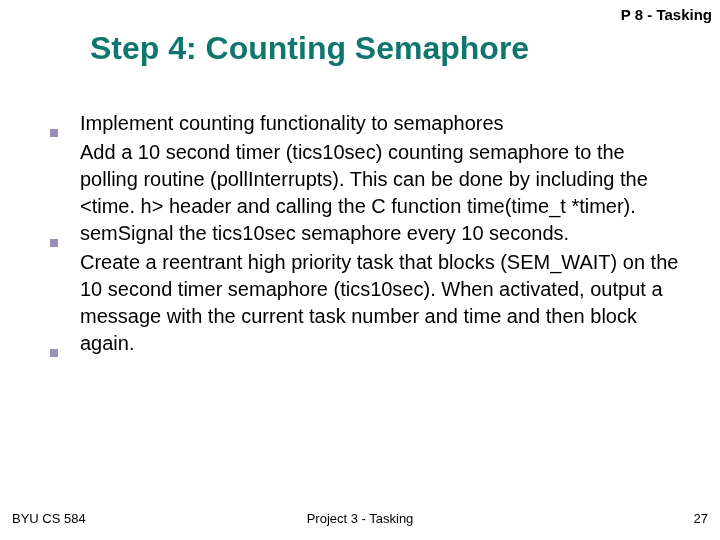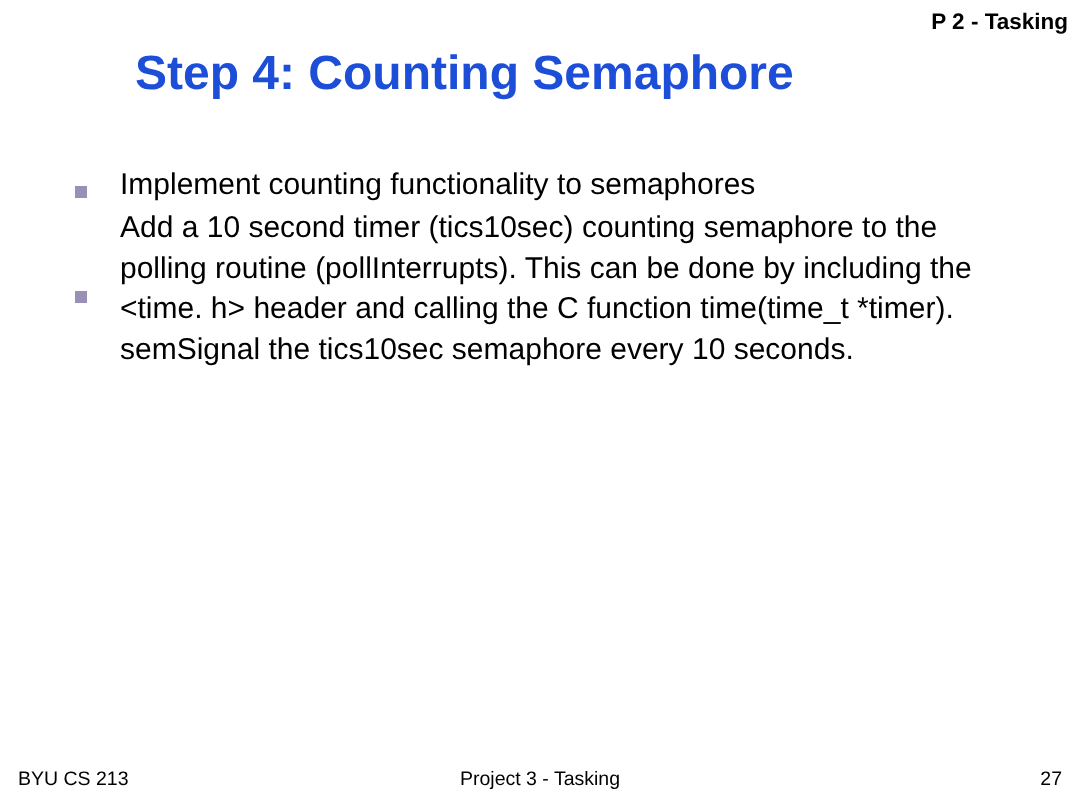--- a/index.html
+++ b/index.html
@@ -18,31 +18,31 @@
     font-weight: bold;
     font-size: 15px;
     color: #000;
   }
   .title {
     position: absolute;
     top: 30px;
     left: 90px;
     font-weight: bold;
     font-size: 32px;
-    color: #1d4ed8;
+    color: #0f766e;
   }
   .content {
     position: absolute;
     top: 110px;
     left: 50px;
     right: 40px;
   }
   .bullet-item {
     display: flex;
-    align-items: center;
+    align-items: flex-end;
     margin-bottom: 2px;
   }
   .bullet-marker {
     width: 8px;
     height: 8px;
     background: #9a8fb5;
     flex-shrink: 0;
     margin-top: 9px;
     margin-right: 22px;
   }
@@ -72,32 +72,36 @@
   }
   .footer-right {
     position: absolute;
     right: 12px;
     bottom: 0;
   }
 </style>
 </head>
 <body>
 
-<div class="header-label">P 2 - Tasking</div>
+<div class="header-label">P 8 - Tasking</div>
 
 <div class="title">Step 4: Counting Semaphore</div>
 
 <div class="content">
   <div class="bullet-item">
     <div class="bullet-marker"></div>
     <div class="bullet-text">Implement counting functionality to semaphores</div>
   </div>
   <div class="bullet-item">
     <div class="bullet-marker"></div>
     <div class="bullet-text">Add a 10 second timer (tics10sec) counting semaphore to the polling routine (pollInterrupts).  This can be done by including the &lt;time. h&gt; header and calling the C function time(time_t *timer).  semSignal the tics10sec semaphore every 10 seconds.</div>
   </div>
+  <div class="bullet-item">
+    <div class="bullet-marker"></div>
+    <div class="bullet-text">Create a reentrant high priority task that blocks (SEM_WAIT) on the 10 second timer semaphore (tics10sec).  When activated, output a message with the current task number and time and then block again.</div>
+  </div>
 </div>
 
 <div class="footer">
-  <div class="footer-left">BYU CS 213</div>
+  <div class="footer-left">BYU CS 584</div>
   <div class="footer-center">Project 3 - Tasking</div>
   <div class="footer-right">27</div>
 </div>
 
 </body></html>

